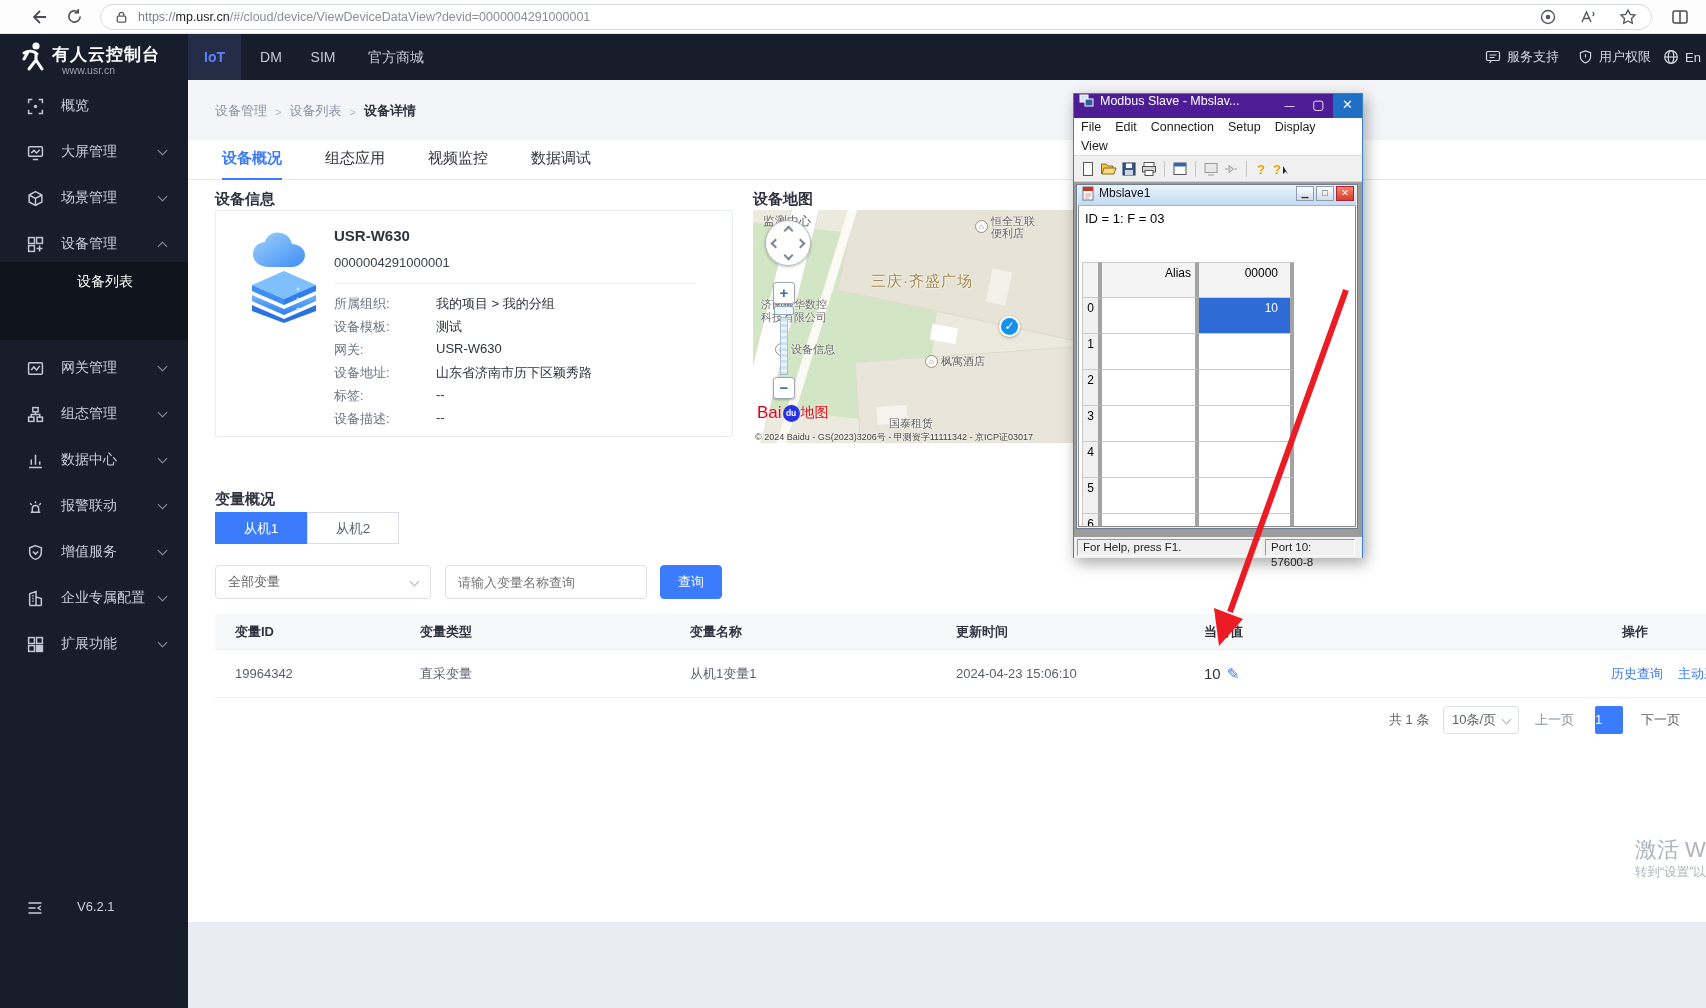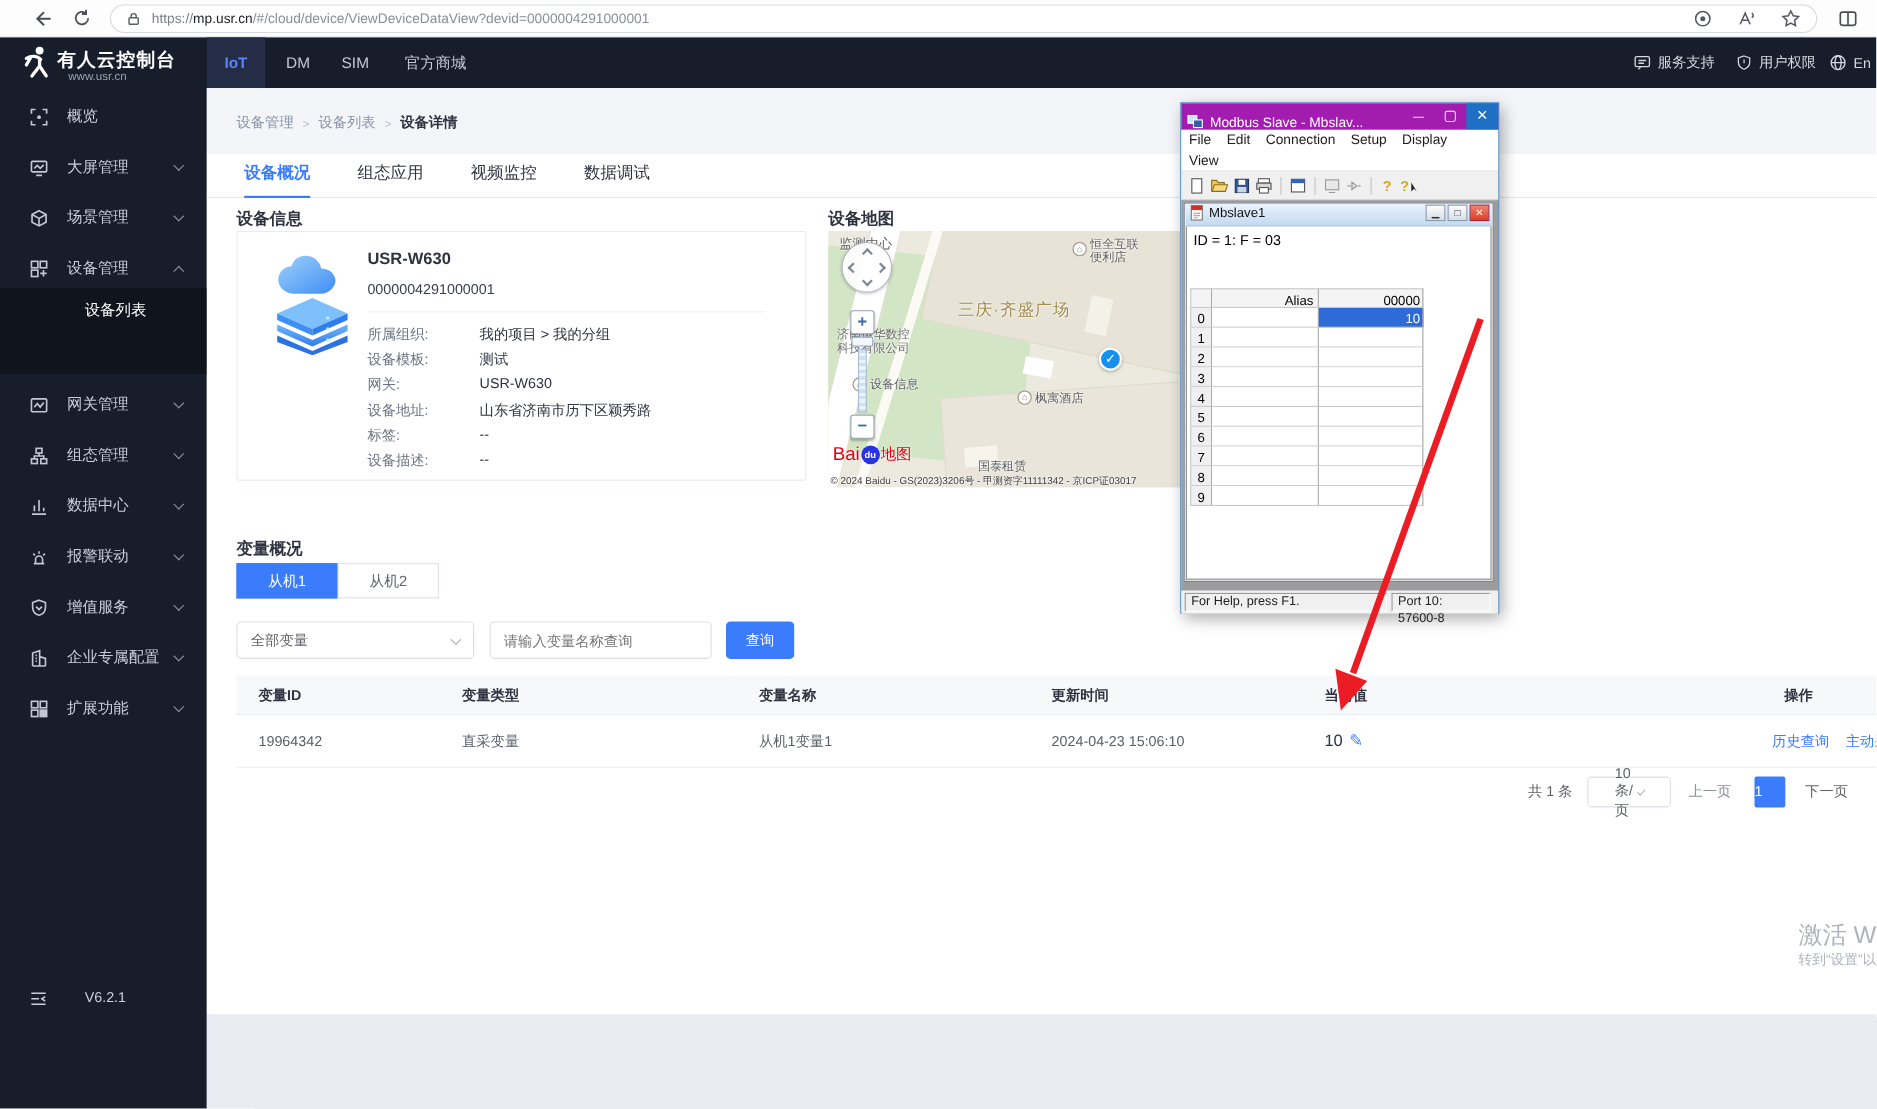--- a/index.html
+++ b/index.html
@@ -58,21 +58,21 @@
   .slavetab{position:absolute;top:372px;width:92px;height:32px;line-height:32px;text-align:center;font-size:13.5px;cursor:pointer}
   .filterrow .box{position:absolute;height:34px;border:1px solid #dcdfe6;border-radius:4px;font-size:13px;color:#606266;display:flex;align-items:center;padding:0 12px;background:#fff}
   .thead{position:absolute;left:27px;top:474px;width:1491px;height:36px;background:#f7f8fa;border-bottom:1px solid #ebeef5}
   .th{position:absolute;top:0;height:36px;line-height:36px;font-size:13px;font-weight:700;color:#303340;white-space:nowrap}
   .trow{position:absolute;left:27px;top:510px;width:1491px;height:48px;border-bottom:1px solid #ebeef5}
   .td{position:absolute;top:0;height:48px;line-height:48px;font-size:13px;color:#5a6069;white-space:nowrap}
   .link{color:#3b7cfd;cursor:pointer}
   .pag{position:absolute;top:566px;height:28px;font-size:13px;color:#606266;display:flex;align-items:center}
   
   .mw{position:absolute;left:1073px;top:93px;width:290px;height:465px;z-index:40;background:#f0f0f0;border:1px solid #3c81c3;box-shadow:3px 5px 14px rgba(0,0,0,.35)}
-  .mtitle{position:absolute;left:0;top:0;width:100%;height:24px;background:#a21caf;display:flex;align-items:flex-end}
+  .mtitle{position:absolute;left:0;top:0;width:100%;height:24px;background:#4c1d95;display:flex;align-items:flex-start}
   .mtitle .t{color:#fff;font-size:12.5px;margin-left:6px}
   .mwb{width:29px;height:24px;color:#fff;text-align:center;line-height:22px;font-size:13px;cursor:pointer}
   .mwb.min::before{content:"—";font-size:10px}
   .mwb.max::before{content:"▢"}
   .mwb.close{background:#1f6fc4}
   .mwb.close::before{content:"✕"}
   .mmenu{position:absolute;left:0;top:24px;width:100%;height:38px;background:#fff;border-bottom:1px solid #dcdcdc;font-size:12.5px;color:#1c1c1c}
   .mmenu span{display:inline-block;padding:0 7px;line-height:19px;cursor:pointer}
   .mtool{position:absolute;left:0;top:62px;width:100%;height:26px;background:#f0f0f0;border-bottom:1px solid #d4d4d4;display:flex;align-items:center;gap:4px;padding-left:6px}
   .tsep{width:1px;height:16px;background:#c3c3c3;margin:0 3px}
@@ -82,24 +82,24 @@
   .cwt .t{font-size:12px;color:#111;margin-left:4px}
   .cwb{width:18px;height:15px;border:1px solid #8e9bad;background:linear-gradient(#fdfdfd,#d5dde7);font-size:9px;line-height:12px;text-align:center;color:#333;margin-left:2px;cursor:pointer}
   .cwb.min::before{content:"▁"}
   .cwb.max::before{content:"□"}
   .cwb.close{background:linear-gradient(#f0836c,#d8402a);border-color:#a23;color:#fff}
   .cwb.close::before{content:"✕"}
   .cwc{position:relative;height:321px;background:#fff;border:1px solid #8a8a8a;border-top:none;overflow:hidden}
   .idline{position:absolute;left:6px;top:5px;font-size:13px;color:#000}
   .grid{position:absolute;left:3px;top:56px}
   .grow{display:flex}
-  .gc{height:18px;border-right:1px solid #a3a3a3;border-bottom:1px solid #c9c9c9;font-size:12px;line-height:21px;background:#fff;color:#000}
+  .gc{height:36px;border-right:4px solid #a3a3a3;border-bottom:1px solid #c9c9c9;font-size:12px;line-height:21px;background:#fff;color:#000}
   .gc.num{width:20px;background:#f0f0f0;text-align:center;border-left:1px solid #c9c9c9}
   .gc.alias{width:97px;text-align:right;padding-right:4px}
-  .gc.val{width:95px;text-align:right;padding-right:2px}
+  .gc.val{width:95px;text-align:right;padding-right:12px}
   .gc.hdr{background:#f4f4f4;border-top:1px solid #c9c9c9}
   .gc.sel{background:#2e6bd6;color:#fff}
   .mstat{position:absolute;left:0;top:443px;width:288px;height:21px;background:#f0f0f0;display:flex;align-items:center;gap:4px;padding:0 3px}
   .scell{height:17px;border:1px solid;border-color:#9a9a9a #fff #fff #9a9a9a;font-size:11.5px;color:#222;line-height:15px;padding:0 5px;background:#f0f0f0}
   
   .footstrip{position:absolute;left:188px;top:922px;width:1518px;height:86px;background:#e9edf3}
   .wmark{position:absolute;color:#aeb2ba;white-space:nowrap}
   .arrowsvg{position:absolute;left:0;top:0;z-index:50;pointer-events:none}
   .pagebox{width:28px;height:28px;background:#3b7cfd;color:#fff;border-radius:2px;text-align:center;line-height:28px;font-size:13px}
   .selchev{width:7px;height:7px;border-right:1.3px solid #aeb3bd;border-bottom:1.3px solid #aeb3bd;transform:rotate(45deg);margin-left:auto;margin-top:-2px}
@@ -422,21 +422,21 @@
       <span class="td" style="left:20px">19964342</span>
       <span class="td" style="left:205px">直采变量</span>
       <span class="td" style="left:475px">从机1变量1</span>
       <span class="td" style="left:741px">2024-04-23 15:06:10</span>
       <span class="td" style="left:989px;font-size:15px;color:#2f3340"><span>10</span><span class="pencil"></span></span>
       <span class="td link" style="left:1396px">历史查询</span>
       <span class="td link" style="left:1463px">主动采集</span>
     </div>
 
     <div class="pag" style="left:1201px">共 1 条</div>
-    <div class="pag" style="left:1255px;width:76px;border:1px solid #dcdfe6;border-radius:4px;padding:0 24px">
+    <div class="pag" style="left:1255px;width:76px;border:1px solid #dcdfe6;border-radius:4px;padding:0 8px">
       <span>10条/页</span>
       <span class="selchev"></span>
     </div>
     <div class="pag" style="left:1347px;color:#8a919c;cursor:pointer">上一页</div>
     <div class="pag pagebox" style="position:absolute;left:1407px;cursor:pointer">1</div>
     <div class="pag" style="left:1453px;cursor:pointer">下一页</div>
 
     <div class="wmark" style="left:1447px;top:695px;font-size:22px">激活 Windows</div>
     <div class="wmark" style="left:1447px;top:724px;font-size:12.5px">转到“设置”以激活 Windows。</div>
   </div>

